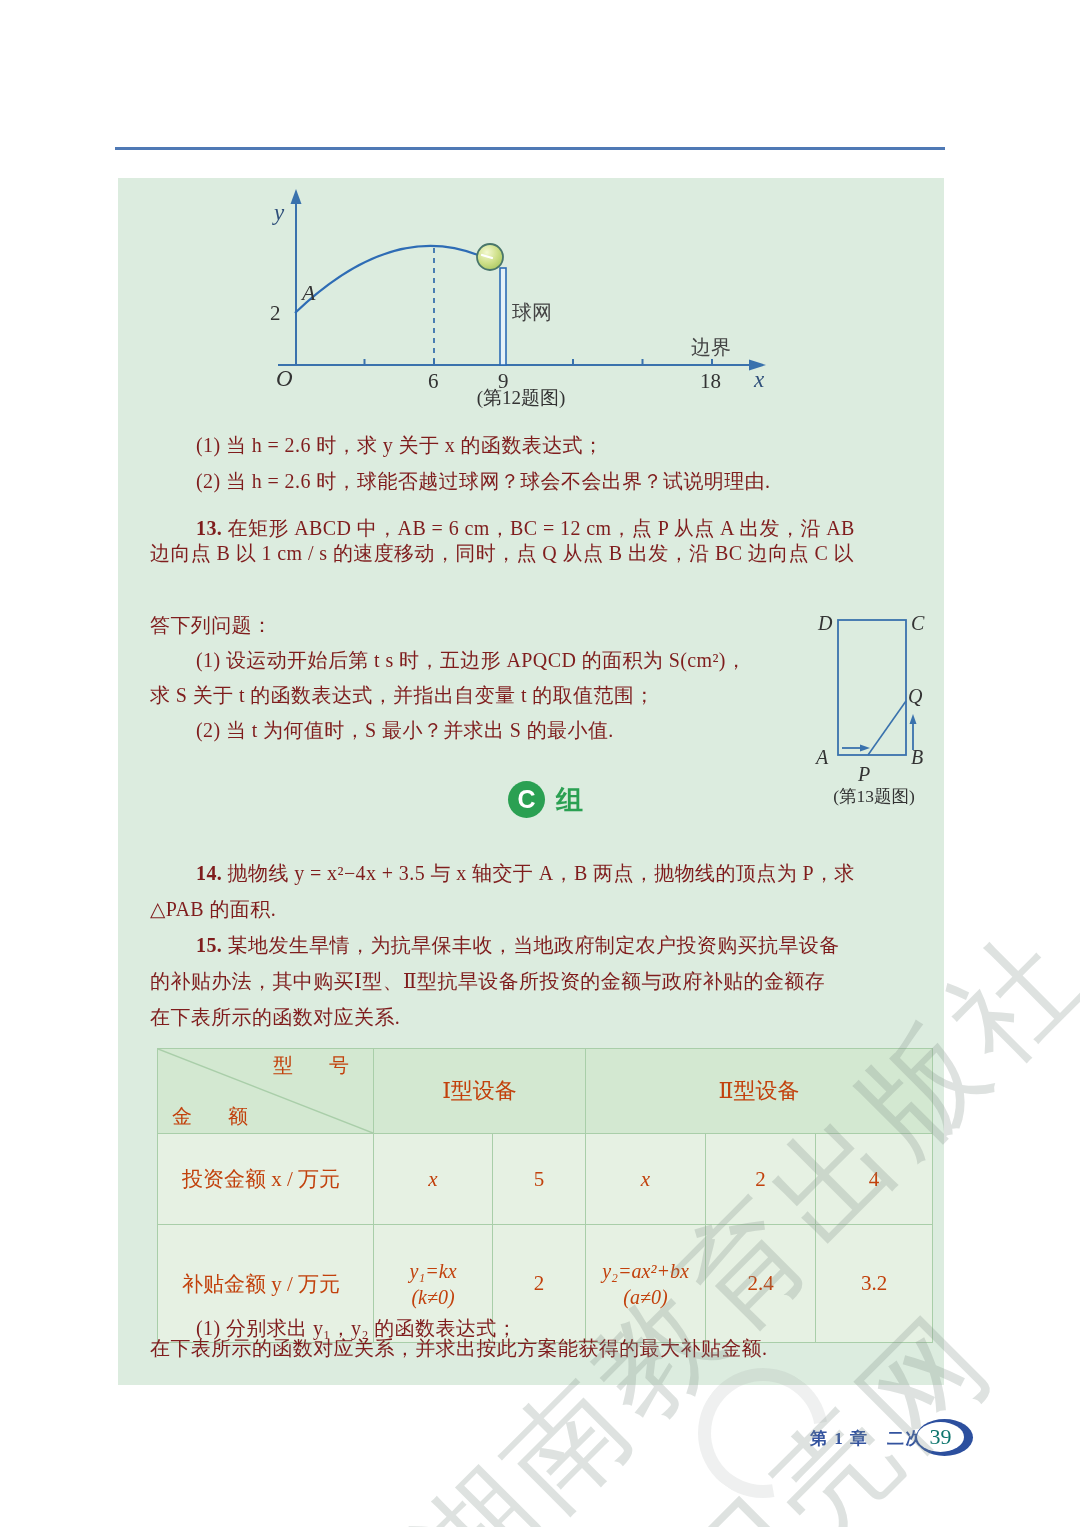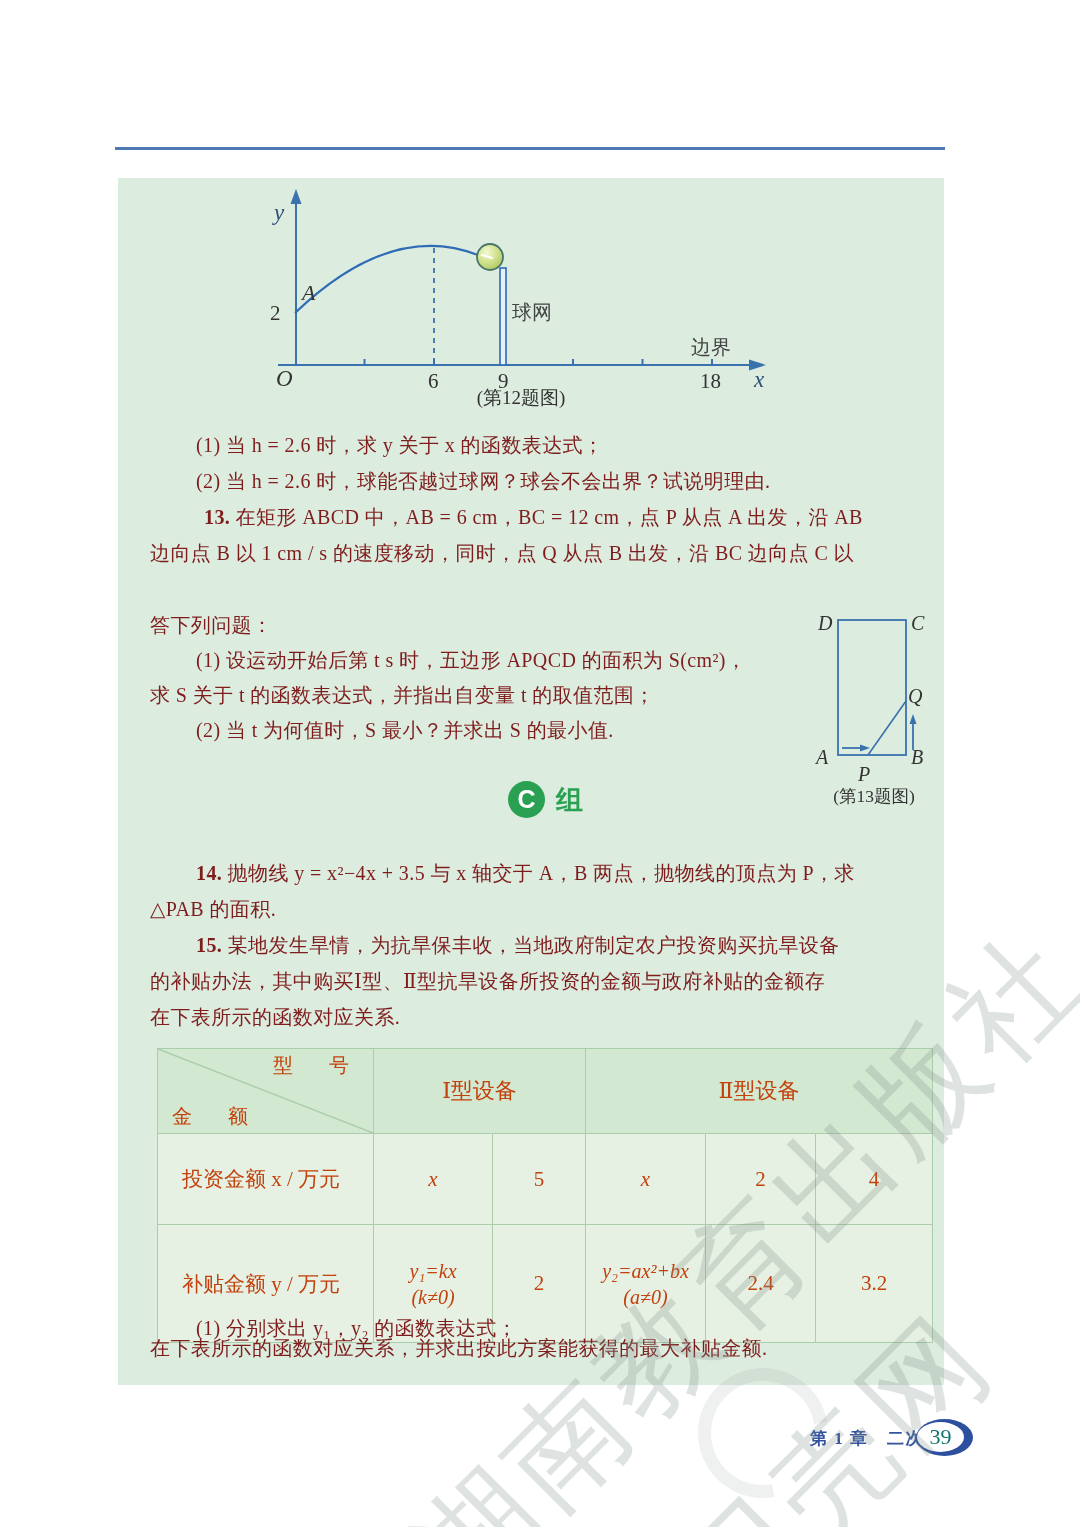--- a/index.html
+++ b/index.html
@@ -88,21 +88,21 @@
     <text x="582" y="210" font-size="21" fill="#333">18</text>
     <text x="636" y="209" font-size="23" font-style="italic" fill="#2f4f7a">x</text>
     <text x="394" y="141" font-size="20" fill="#444">球网</text>
     <text x="573" y="176" font-size="20" fill="#444">边界</text>
   </svg>
   <div class="fig12-caption">(第12题图)</div>
 
   <div class="bl" style="left:78px;top:252px;">(1) 当 h = 2.6 时，求 y 关于 x 的函数表达式；</div>
   <div class="bl" style="left:78px;top:288px;">(2) 当 h = 2.6 时，球能否越过球网？球会不会出界？试说明理由.</div>
 
-  <div class="bl" style="left:78px;top:324px;margin-left:8px;"><b>13.</b> <span>在矩形 ABCD 中，AB = 6 cm，BC = 12 cm，点 P 从点 A 出发，沿 AB</span></div>
+  <div class="bl" style="left:78px;top:335px;"><b>13.</b> <span>在矩形 ABCD 中，AB = 6 cm，BC = 12 cm，点 P 从点 A 出发，沿 AB</span></div>
   <div class="bl" style="left:32px;top:360px;">边向点 B 以 1 cm / s 的速度移动，同时，点 Q 从点 B 出发，沿 BC 边向点 C 以</div>
   <div class="bl" style="left:32px;top:432px;">答下列问题：</div>
   <div class="bl" style="left:78px;top:467px;">(1) 设运动开始后第 t s 时，五边形 APQCD 的面积为 S(cm²)，</div>
   <div class="bl" style="left:32px;top:502px;">求 S 关于 t 的函数表达式，并指出自变量 t 的取值范围；</div>
   <div class="bl" style="left:78px;top:537px;">(2) 当 t 为何值时，S 最小？并求出 S 的最小值.</div>
 
   <svg width="136" height="206" viewBox="0 0 136 206" style="position:absolute;left:690px;top:424px;">
     <rect x="30" y="18" width="68" height="135" fill="none" stroke="#3a72ad" stroke-width="1.8"></rect>
     <line x1="60" y1="153" x2="98" y2="99" stroke="#3a72ad" stroke-width="1.6"></line>
 

